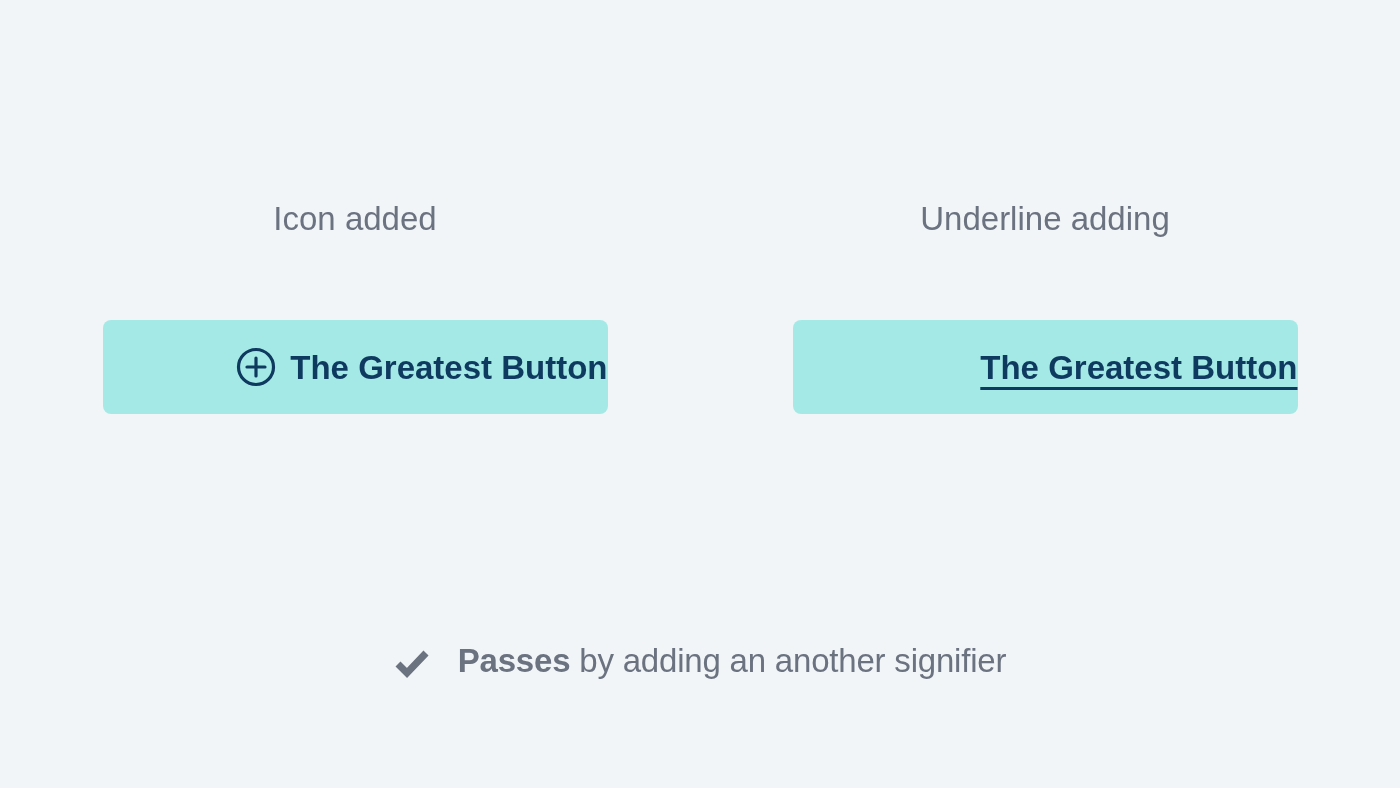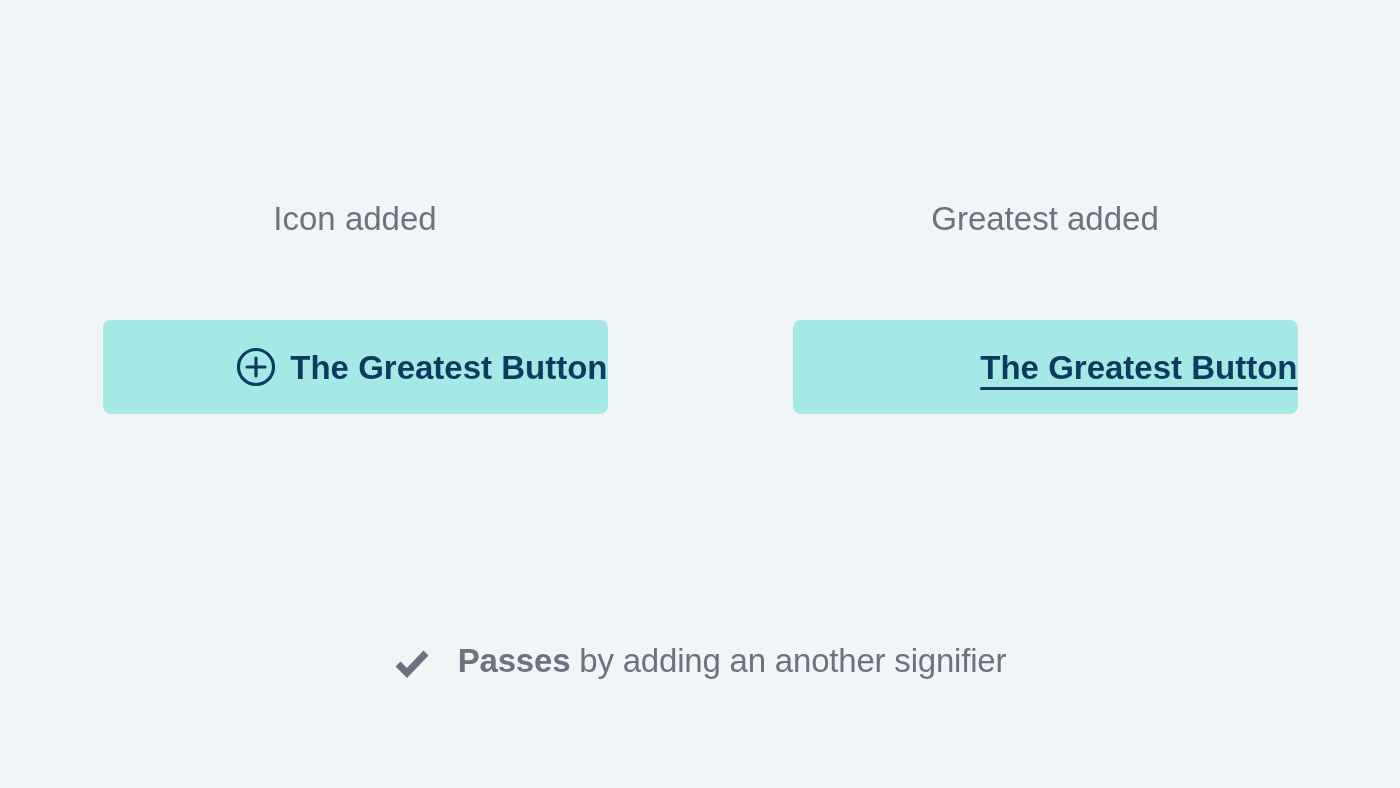--- a/index.html
+++ b/index.html
@@ -109,21 +109,21 @@
           <circle cx="20" cy="20" r="17.5" stroke="#0e3a5f" stroke-width="3.2"></circle>
           <line x1="20" y1="11" x2="20" y2="29" stroke="#0e3a5f" stroke-width="3.2" stroke-linecap="round"></line>
           <line x1="11" y1="20" x2="29" y2="20" stroke="#0e3a5f" stroke-width="3.2" stroke-linecap="round"></line>
         </svg>
       </span>
       <span class="btn-label">The Greatest Button</span>
     </button>
   </div>
 
   <div class="column">
-    <div class="column-label">Greatest added</div>
+    <div class="column-label">Underline adding</div>
     <button class="btn">
       <span class="btn-label underlined">The Greatest Button</span>
     </button>
   </div>
 </div>
 
 <div class="footer">
   <span class="check-icon">
     <svg viewBox="0 0 36 36">
       <path d="M4 19 L13 28 L32 8" fill="none" stroke="#6b7280" stroke-width="7" stroke-linecap="butt" stroke-linejoin="miter"></path>

